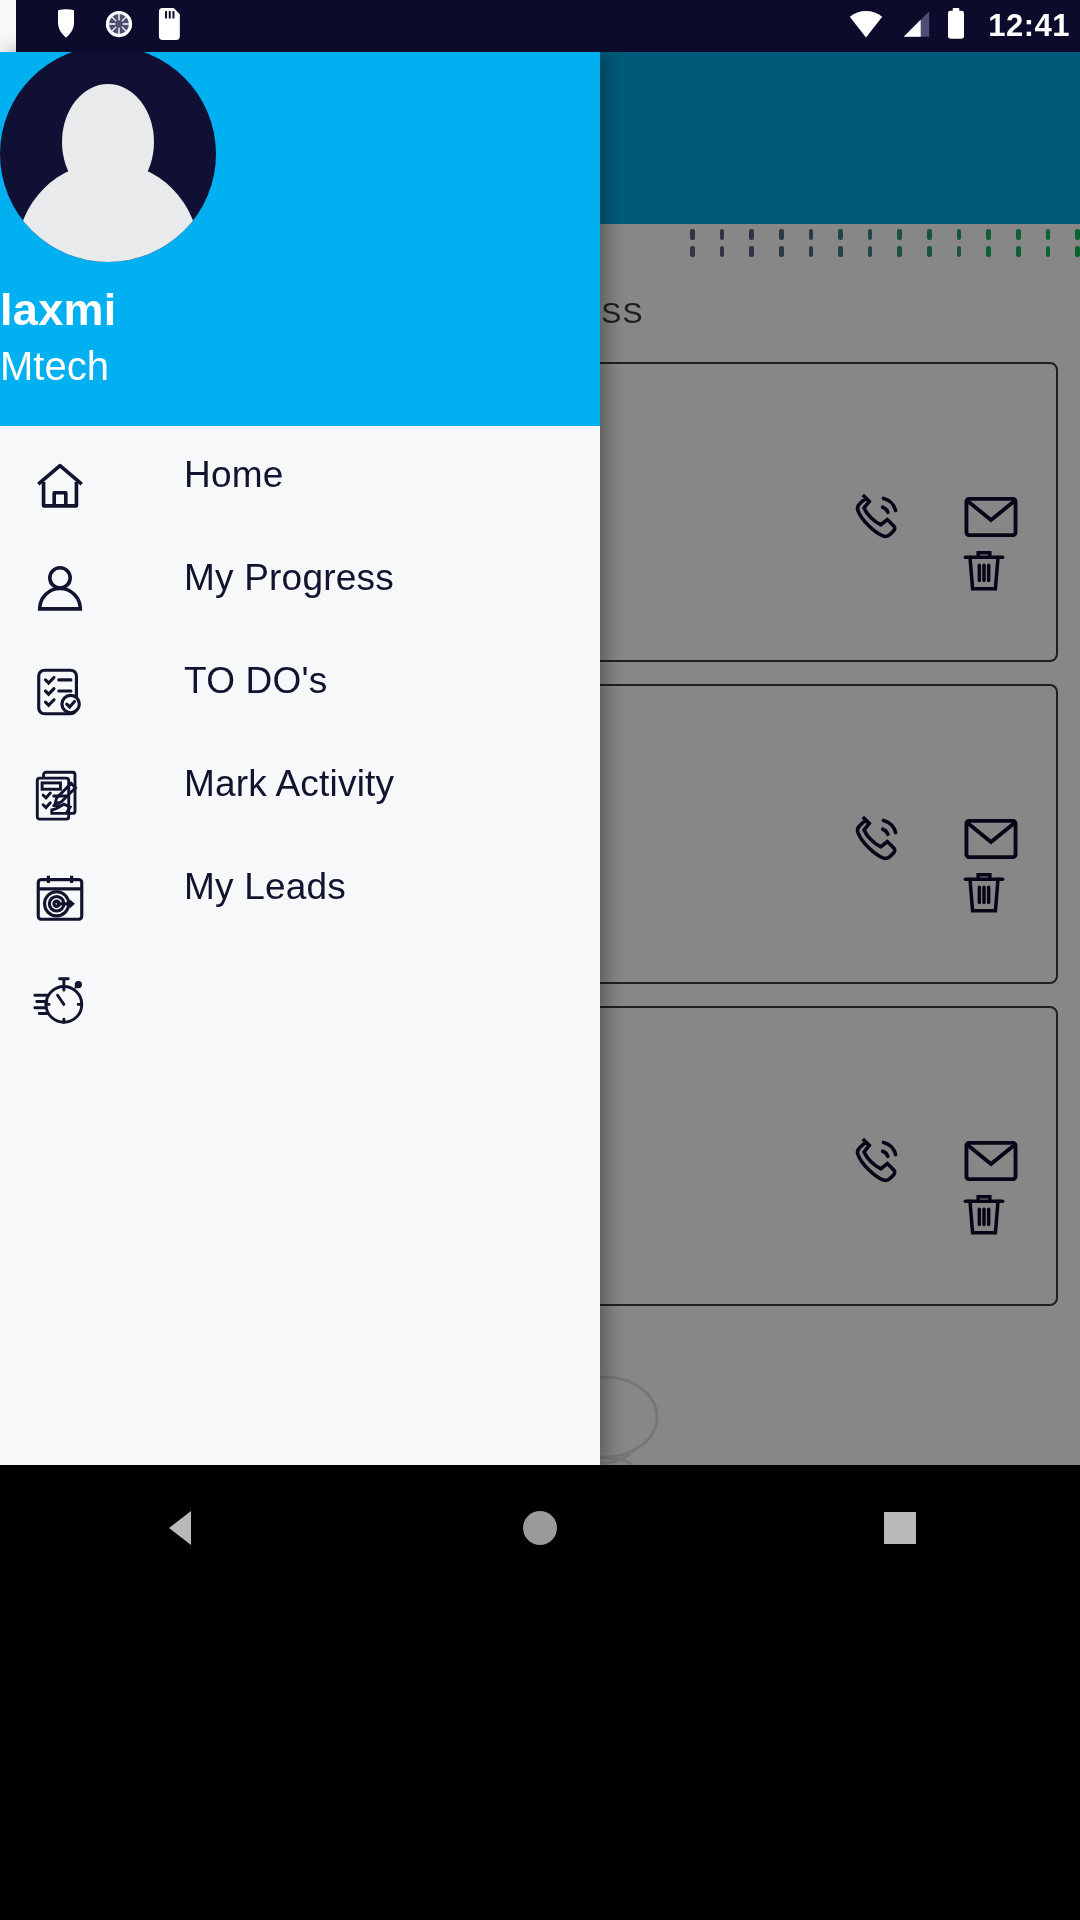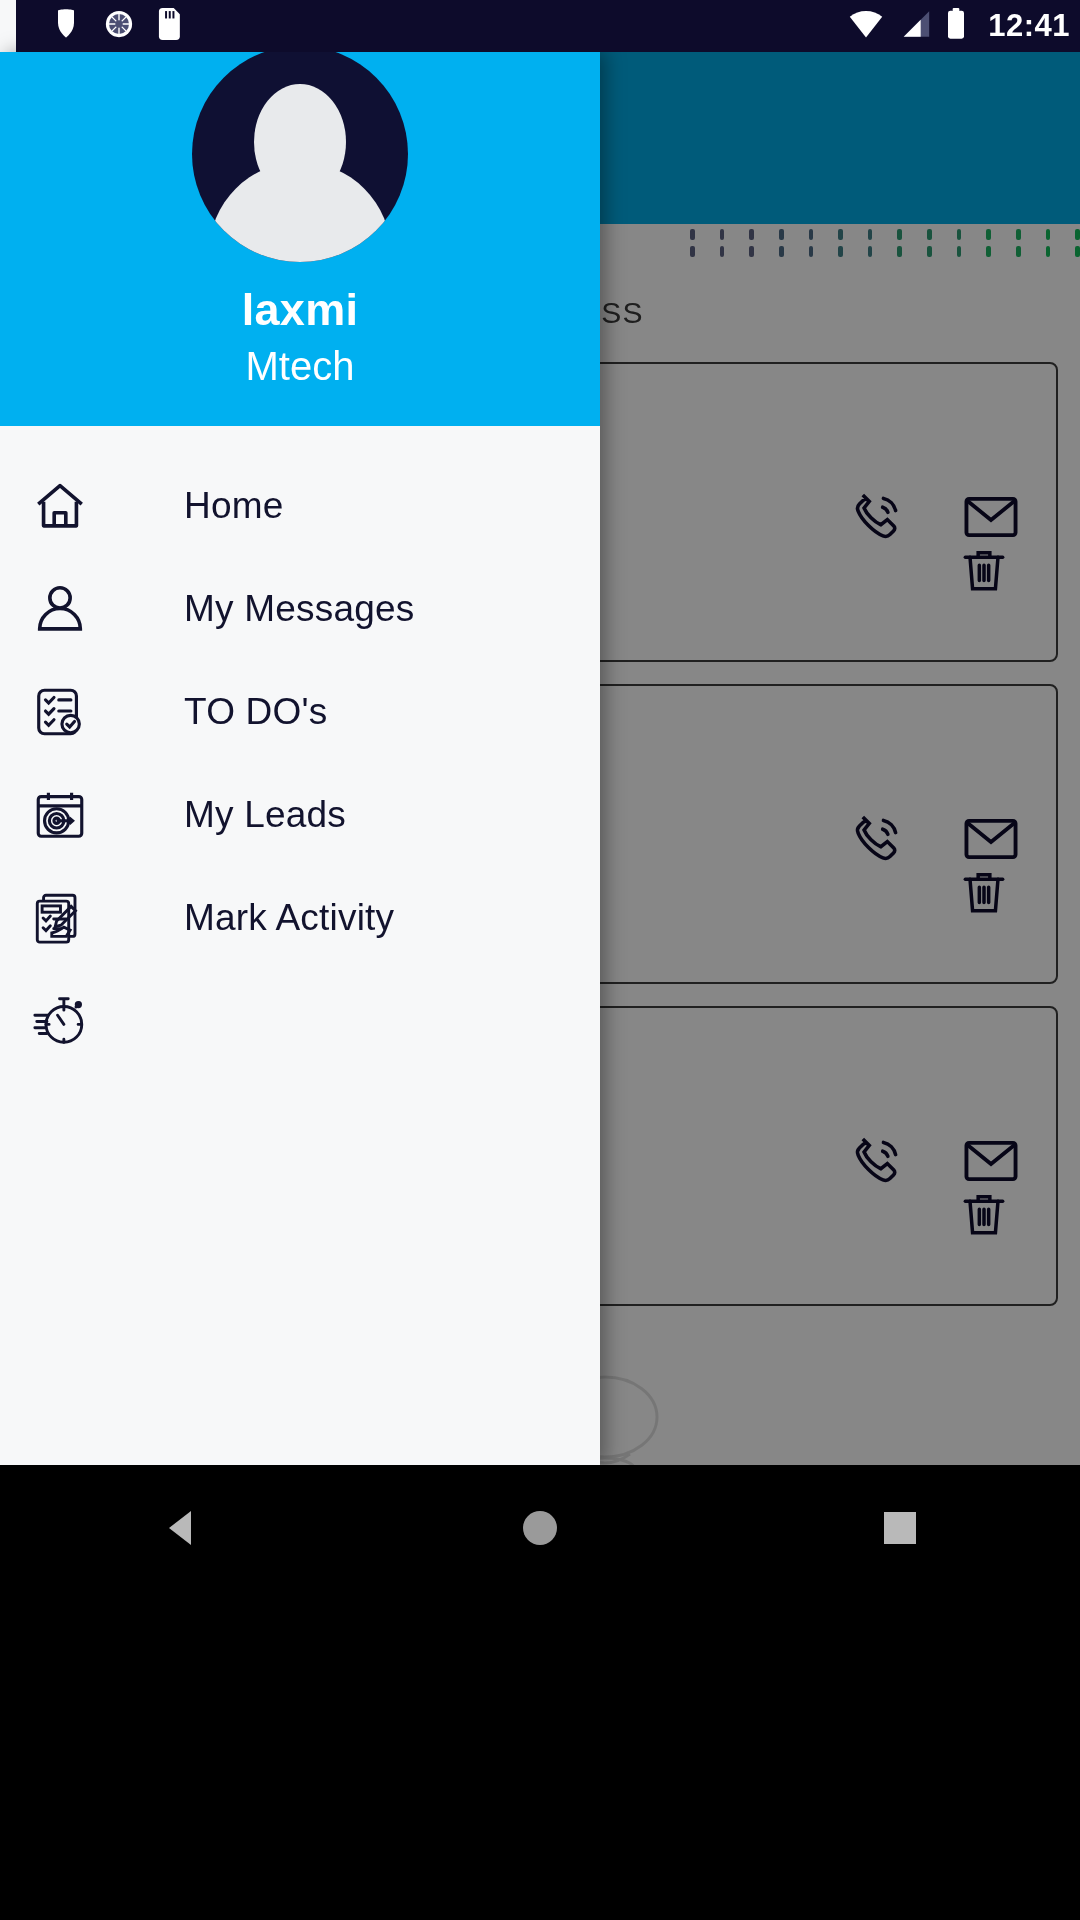--- a/index.html
+++ b/index.html
@@ -49,40 +49,40 @@
   .scrim{ position:absolute; inset:52px 0 455px 0; background:rgba(0,0,0,.46); z-index:20; }
 
   
   .drawer{
     position:absolute; left:0; top:52px; width:600px; height:1413px;
     background:#f7f8f9; z-index:40; overflow:hidden;
     box-shadow: 6px 0 18px rgba(0,0,0,.35);
   }
   .drawer-head{
     height:374px; background:#00b0f0; position:relative;
-    display:flex; flex-direction:column; align-items:center;
+    display:flex; flex-direction:column; align-items:flex-start;
   }
   .avatar{
     width:216px; height:216px; border-radius:50%; background:#0f1033;
     margin-top:-6px; position:relative; overflow:hidden;
   }
   .av-head{
     position:absolute; left:50%; transform:translateX(-50%); top:38px;
     width:92px; height:116px; background:#e8eaec; border-radius:46px/58px;
   }
   .av-body{
     position:absolute; left:50%; transform:translateX(-50%); bottom:0;
     width:182px; height:100px; background:#e8eaec; border-radius:94px 94px 0 0;
   }
   .uname{ color:#fff; font-size:45px; font-weight:700; margin-top:22px; letter-spacing:.3px;}
   .urole{ color:#fff; font-size:40px; font-weight:400; margin-top:8px; }
 
   .menu{ padding-top:28px; }
   .mi{
-    display:flex; align-items:center; height:103px; padding-left:28px;
+    display:flex; height:103px; padding-left:28px;
   }
   .mi-ico{ width:64px; height:64px; display:flex; align-items:center; justify-content:center; flex:0 0 64px;}
   .mi-label{ margin-left:92px; font-size:37px; color:#12132e; letter-spacing:.2px; white-space:nowrap; }
 
   
   .navbar{
     position:absolute; left:0; bottom:0; width:1080px; height:455px;
     background:#000; z-index:70;
   }
   .navrow{ position:absolute; left:0; top:0; width:100%; height:125px; display:flex; align-items:center; }
@@ -265,38 +265,54 @@
         <span class="mi-label">Home</span>
       </div>
 
       <div class="mi">
         <span class="mi-ico">
           <svg width="58" height="58" viewBox="0 0 24 24" fill="none" stroke="#12132e" stroke-width="1.5">
             <circle cx="12" cy="7.4" r="4.2"></circle>
             <path d="M3.6 20.2 a8.4 8.4 0 0 1 16.8 0 Z"></path>
           </svg>
         </span>
-        <span class="mi-label">My Messages</span>
+        <span class="mi-label">My Progress</span>
       </div>
 
 
 
       <div class="mi">
         <span class="mi-ico">
           <svg width="58" height="58" viewBox="0 0 24 24" fill="none" stroke="#12132e" stroke-width="1.3" stroke-linecap="round">
             <rect x="3.2" y="3" width="15.6" height="18" rx="2.4"></rect>
             <path d="M6 7 l1.3 1.3 L9.5 6"></path>
             <path d="M6 11.6 l1.3 1.3 L9.5 10.6"></path>
             <path d="M6 16.2 l1.3 1.3 L9.5 15.2"></path>
             <path d="M11.5 7h5M11.5 11.6h5"></path>
             <circle cx="16.4" cy="17" r="3.6" fill="#f7f8f9"></circle>
             <path d="M14.8 17 l1.2 1.2 L18 15.9"></path>
           </svg>
         </span>
         <span class="mi-label">TO DO's</span>
+      </div>
+
+      <div class="mi">
+        <span class="mi-ico">
+          <svg width="58" height="58" viewBox="0 0 24 24" fill="none" stroke="#12132e" stroke-width="1.2" stroke-linecap="round">
+            <rect x="5.2" y="2.6" width="13" height="17" rx="1"></rect>
+            <rect x="2.6" y="5" width="13" height="17" rx="1" fill="#f7f8f9"></rect>
+            <rect x="4.6" y="7" width="7.6" height="2.6"></rect>
+            <path d="M5 12 l1.2 1.2 L8 11.2"></path>
+            <path d="M5 16 l1.2 1.2 L8 15.2"></path>
+            <path d="M9.4 12.4h5M9.4 16.4h3"></path>
+            <path d="M16.6 7.2 l1.8 1.8 -6 6 -2.4.6 .6-2.4z"></path>
+            <path d="M8.6 18.2 c2-.4 3.6-1.4 5-2.4 l2.6 1.2 -1.6 2.6 H8.6z"></path>
+          </svg>
+        </span>
+        <span class="mi-label">Mark Activity</span>
       </div>
 
       <div class="mi">
         <span class="mi-ico">
           <svg width="58" height="58" viewBox="0 0 24 24" fill="none" stroke="#12132e" stroke-width="1.3">
             <rect x="3" y="4.4" width="18" height="16.4" rx="1.2"></rect>
             <path d="M3 8.2h18"></path>
             <path d="M7.2 2.8v3M16.8 2.8v3"></path>
             <circle cx="10.6" cy="14.4" r="5"></circle>
             <circle cx="10.6" cy="14.4" r="3"></circle>
@@ -304,36 +320,20 @@
             <path d="M10.6 14.4 h6.4"></path>
             <path d="M15.8 13.2 l1.4 1.2 -1.4 1.2"></path>
           </svg>
         </span>
         <span class="mi-label">My Leads</span>
       </div>
 
       <div class="mi">
         <span class="mi-ico">
           <svg width="58" height="58" viewBox="0 0 24 24" fill="none" stroke="#12132e" stroke-width="1.2" stroke-linecap="round">
-            <rect x="5.2" y="2.6" width="13" height="17" rx="1"></rect>
-            <rect x="2.6" y="5" width="13" height="17" rx="1" fill="#f7f8f9"></rect>
-            <rect x="4.6" y="7" width="7.6" height="2.6"></rect>
-            <path d="M5 12 l1.2 1.2 L8 11.2"></path>
-            <path d="M5 16 l1.2 1.2 L8 15.2"></path>
-            <path d="M9.4 12.4h5M9.4 16.4h3"></path>
-            <path d="M16.6 7.2 l1.8 1.8 -6 6 -2.4.6 .6-2.4z"></path>
-            <path d="M8.6 18.2 c2-.4 3.6-1.4 5-2.4 l2.6 1.2 -1.6 2.6 H8.6z"></path>
-          </svg>
-        </span>
-        <span class="mi-label">Mark Activity</span>
-      </div>
-
-      <div class="mi">
-        <span class="mi-ico">
-          <svg width="58" height="58" viewBox="0 0 24 24" fill="none" stroke="#12132e" stroke-width="1.2" stroke-linecap="round">
             <circle cx="13.6" cy="13.4" r="7.4"></circle>
             <path d="M11.8 2.8h3.6M13.6 2.8v3.2"></path>
             <path d="M18.6 6.2 l1.6-1.6"></path>
             <circle cx="19.6" cy="5.2" r=".9"></circle>
             <path d="M13.6 13.4 L11 9.6"></path>
             <path d="M13.6 6.2v1.3M20.8 13.4h-1.3M13.6 20.8v-1.3M6.2 13.4h1.3"></path>
             <path d="M1.6 9.6h5.4M2.4 12.2h4.2M1.6 14.8h4.6M3.4 17.2h3.2"></path>
           </svg>
         </span>
       </div>

